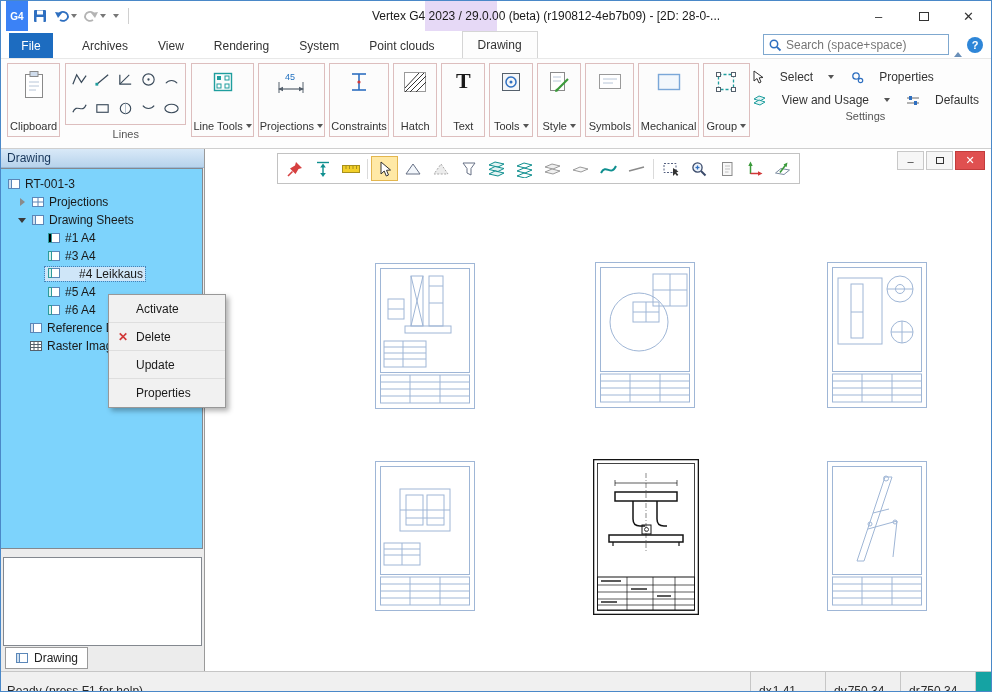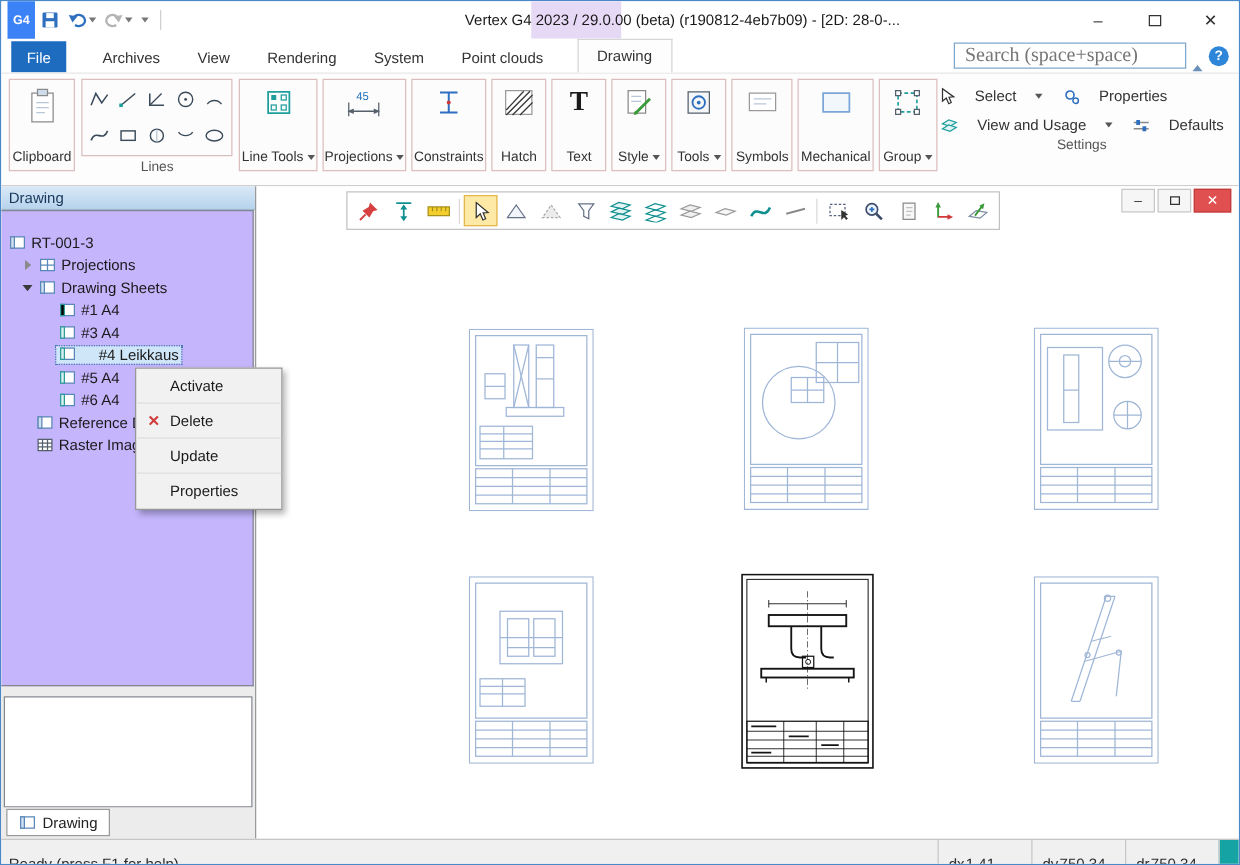--- a/index.html
+++ b/index.html
@@ -19,21 +19,21 @@
 .win-btn{width:45px;height:30px;display:flex;align-items:center;justify-content:center;font-size:13px;color:#333}
 .box-glyph{width:10px;height:9px;border:1px solid #333}
 
 
 .tabrow{position:absolute;left:0;top:30px;width:100%;height:27px;background:#fff;display:flex;align-items:flex-end}
 .tab-file{width:44px;height:25px;margin-left:8px;background:#1d6cc0;color:#fff;display:flex;align-items:center;justify-content:center}
 .tab{padding:0 15px;height:25px;display:flex;align-items:center;color:#333}
 .tab-active{background:#fdfdfd;border:1px solid #d5d5d5;border-bottom:none;height:27px;position:relative;z-index:3}
 .search-cluster{position:absolute;right:8px;top:3px;display:flex;align-items:center;gap:5px}
 .searchbox{width:186px;height:21px;border:1px solid #7fa8cf;background:#fff;display:flex;align-items:center;padding:0 4px;gap:4px}
-.searchbox input{border:none;outline:none;flex:1;font-size:16px;color:#555;font-family:Liberation Serif, serif;background:transparent}
+.searchbox input{border:none;outline:none;flex:1;font-size:12px;color:#555;font-family:Liberation Sans, sans-serif;background:transparent}
 .searchbox input::placeholder{color:#767676}
 .chev-up{width:0;height:0;border-left:4px solid transparent;border-right:4px solid transparent;border-bottom:5px solid #6a8fb8}
 .help-btn{width:16px;height:16px;border-radius:50%;background:#2e86d8;color:#fff;font-weight:bold;font-size:11px;display:flex;align-items:center;justify-content:center}
 
 
 .ribbon{position:absolute;left:0;top:57px;width:100%;height:91px;background:#fdfdfd;border-bottom:1px solid #cfcfcf;border-top:1px solid #e8e8e8;display:flex;align-items:flex-start;padding:3px 2px 0 4px}
 .rbtn{border:1px solid #ddbebe;background:#fcfcfc;height:74px;margin:1px 2px;display:flex;flex-direction:column;align-items:center;justify-content:space-between;padding:6px 6px 4px;min-width:44px}
 .rlabel{font-size:11px;color:#333;white-space:nowrap;display:flex;align-items:center;gap:3px}
 .dd{width:0;height:0;border-left:3px solid transparent;border-right:3px solid transparent;border-top:4px solid #555}
 .rgroup{display:flex;flex-direction:column;align-items:center;margin:1px 3px}
@@ -43,21 +43,21 @@
 .settings-group{margin-left:auto;margin-right:10px;display:flex;flex-direction:column;align-items:center}
 .settings-rows{display:flex;flex-direction:column;gap:9px;padding-top:8px}
 .srow{display:flex;gap:16px}
 .sitem{display:flex;align-items:center;gap:15px;font-size:12px;color:#333;white-space:nowrap}
 .txt-glyph{font-family:"Liberation Serif",serif;font-size:22px;font-weight:bold;color:#1a1a1a;line-height:1}
 
 
 .main{position:absolute;left:0;top:148px;width:100%;height:522px;background:#ececec;display:flex}
 .panel{position:relative;width:203px;height:100%;background:#ececec;flex:0 0 203px}
 .panel-header{height:19px;background:linear-gradient(#d9e9f8,#b7d3ec);border-bottom:1px solid #9ab8d4;display:flex;align-items:center;padding-left:6px;color:#17365a}
-.tree-box{position:absolute;left:0;top:19px;width:202px;height:381px;background:#c4b5fd;border:1px solid #83888f;border-left:none;padding-top:16px;overflow:hidden}
+.tree-box{position:absolute;left:0;top:19px;width:202px;height:381px;background:#7dd3fc;border:1px solid #83888f;border-left:none;padding-top:6px;overflow:hidden}
 .trow{height:18px;display:flex;align-items:center;gap:4px;white-space:nowrap;color:#1a1a1a}
 .chev-c{width:10px;height:10px;position:relative;flex:0 0 10px}
 .chev-c::before{content:"";position:absolute;left:3px;top:1px;border-left:5px solid #8a8a8a;border-top:4px solid transparent;border-bottom:4px solid transparent}
 .chev-e{width:10px;height:10px;position:relative;flex:0 0 10px}
 .chev-e::before{content:"";position:absolute;left:1px;top:3px;border-top:5px solid #3a3a3a;border-left:4px solid transparent;border-right:4px solid transparent}
 .sel{background:#cfe6f8;outline:1px dotted #4a7fb5;display:flex;align-items:flex-start;gap:18px;padding:0 2px}
 .lower-box{position:absolute;left:2px;top:408px;width:199px;height:89px;background:#fff;border:1px solid #83888f}
 .panel-tabs{position:absolute;left:0;top:497px;width:100%;height:24px;display:flex;align-items:center;padding-left:4px;background:#ececec}
 .panel-tab{display:flex;align-items:center;gap:5px;background:#fff;border:1px solid #9a9a9a;padding:3px 9px}
 
@@ -284,40 +284,40 @@
 
     <div class="rbtn">
       <span class="txt-glyph">T</span>
       <span class="rlabel">
           <span>Text</span>
         </span>
     </div>
 
     <div class="rbtn">
       <svg width="24" height="24" viewBox="0 0 24 24">
+          <rect x="3.5" y="3.5" width="17" height="17" fill="#f4f6f8" stroke="#55606c"></rect>
+          <circle cx="12" cy="12" r="5" fill="none" stroke="#2e6fc0" stroke-width="1.5"></circle>
+          <circle cx="12" cy="12" r="1.5" fill="#2e6fc0"></circle>
+        </svg>
+      <span class="rlabel">
+          <span>Tools</span>
+          <span class="dd"></span>
+        </span>
+    </div>
+
+    <div class="rbtn">
+      <svg width="24" height="24" viewBox="0 0 24 24">
           <rect x="3.5" y="2.5" width="14" height="18" fill="#fff" stroke="#8a8a8a"></rect>
           <line x1="6" y1="7" x2="14" y2="7" stroke="#b8c6d8"></line>
           <line x1="6" y1="11" x2="14" y2="11" stroke="#b8c6d8"></line>
           <line x1="9" y1="21" x2="21" y2="9" stroke="#3a9a3a" stroke-width="2.2"></line>
           <polygon points="8,22 11.5,21 9,18.5" fill="#3a9a3a"></polygon>
         </svg>
       <span class="rlabel">
           <span>Style</span>
-          <span class="dd"></span>
-        </span>
-    </div>
-
-    <div class="rbtn">
-      <svg width="24" height="24" viewBox="0 0 24 24">
-          <rect x="3.5" y="3.5" width="17" height="17" fill="#f4f6f8" stroke="#55606c"></rect>
-          <circle cx="12" cy="12" r="5" fill="none" stroke="#2e6fc0" stroke-width="1.5"></circle>
-          <circle cx="12" cy="12" r="1.5" fill="#2e6fc0"></circle>
-        </svg>
-      <span class="rlabel">
-          <span>Tools</span>
           <span class="dd"></span>
         </span>
     </div>
 
     <div class="rbtn">
       <svg width="28" height="22" viewBox="0 0 28 22">
           <rect x="3.5" y="4.5" width="21" height="14" fill="#fff" stroke="#9a9a9a"></rect>
           <line x1="7" y1="9" x2="21" y2="9" stroke="#b8c6d8"></line>
           <line x1="7" y1="13" x2="17" y2="13" stroke="#b8c6d8"></line>
         </svg>

